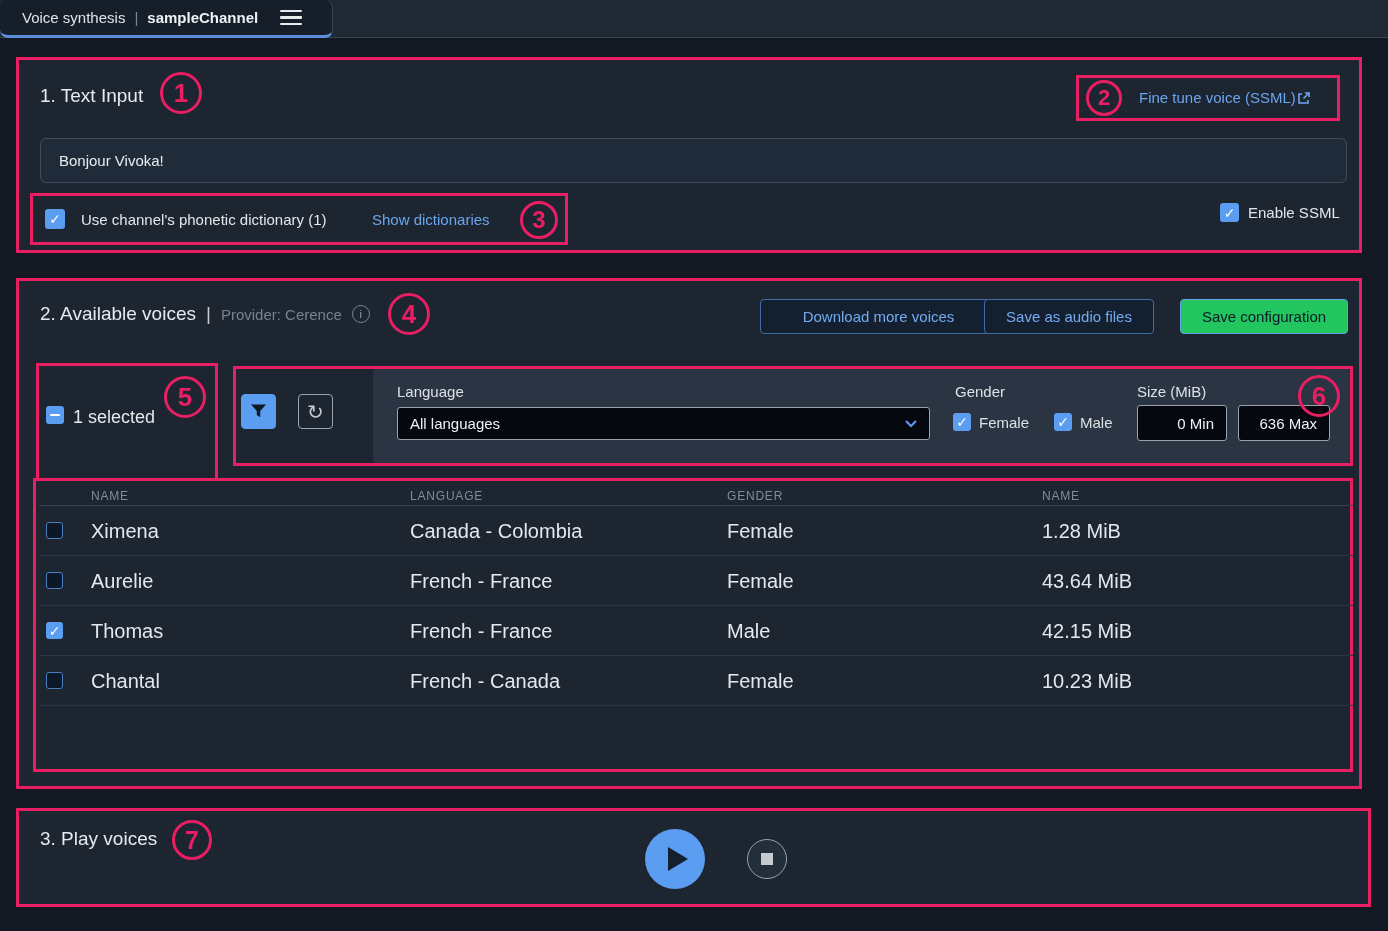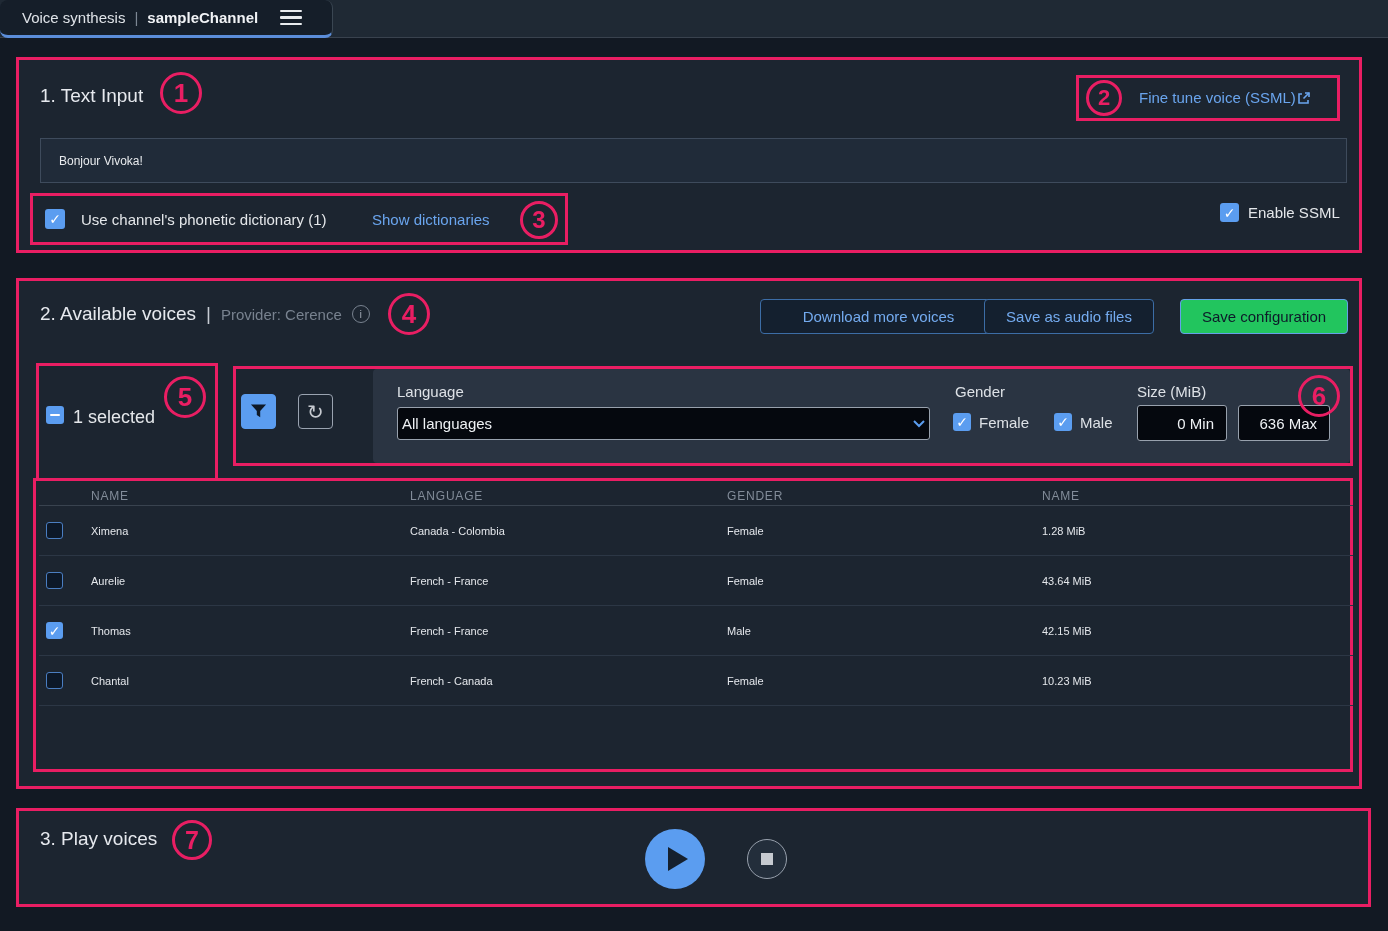--- a/index.html
+++ b/index.html
@@ -33,40 +33,40 @@
 
   .sec-title{position:absolute;font-size:19px;color:var(--text);}
 
   
   .cb{display:inline-flex;align-items:center;justify-content:center;border-radius:3px;}
   .cb-checked{background:var(--blue);color:#fff;font-size:14px;font-weight:700;line-height:1;}
   .cb-unchecked{background:#0c1828;border:1.5px solid #4a7ec2;}
   .cb-indet{background:var(--blue);}
   .cb-indet i{display:block;width:10px;height:2.5px;background:#fff;border-radius:1px;}
 
-  .text-input{position:absolute;background:#202b39;border:1px solid #3e4b5c;border-radius:0;color:#e8ebee;font-size:12px;padding:0 18px;font-family:"Liberation Sans","DejaVu Sans",sans-serif;outline:none;}
+  .text-input{position:absolute;background:#202b39;border:1px solid #3e4b5c;border-radius:6px;color:#e8ebee;font-size:15px;padding:0 18px;font-family:"Liberation Sans","DejaVu Sans",sans-serif;outline:none;}
 
   .link{color:var(--link);font-size:15px;cursor:pointer;text-decoration:none;}
 
   .btn{position:absolute;display:flex;align-items:center;justify-content:center;font-size:15px;border-radius:4px;cursor:pointer;font-family:inherit;}
   .btn-outline{background:#14202f;border:1px solid #3c6da6;color:#74abf0;}
   .btn-filled{background:#22c55e;border:1px solid #64a1e8;color:#0d1a29;}
 
   .icon-btn{position:absolute;width:35px;height:35px;border-radius:4px;display:flex;align-items:center;justify-content:center;cursor:pointer;}
   .icon-btn.filter{background:var(--blue);border:1px solid var(--blue);}
   .icon-btn.refresh{background:transparent;border:1px solid #9aa3b0;color:#c6cad0;font-size:20px;font-family:"DejaVu Sans",sans-serif;}
 
   .filter-panel{position:absolute;background:#2a3442;border-radius:4px;}
   .flabel{position:absolute;font-size:15px;color:#dde1e6;}
   .dark-field{position:absolute;background:#05080e;border:1px solid #98a1ad;border-radius:3px;color:#eef1f4;font-size:15px;display:flex;align-items:center;}
 
   
   .thead{position:absolute;font-size:12px;letter-spacing:0.8px;color:#828c99;}
   .trow{position:absolute;left:0;width:1314px;height:50px;border-bottom:1px solid #2c3745;cursor:pointer;}
-  .trow .cell{position:absolute;top:0;height:50px;display:flex;align-items:center;font-size:11px;color:#e4e7eb;}
+  .trow .cell{position:absolute;top:0;height:50px;display:flex;align-items:center;font-size:20px;color:#e4e7eb;}
   .header-underline{position:absolute;left:0;width:1314px;border-bottom:1px solid #39434f;}
 
   .info-icon{display:inline-flex;width:18px;height:18px;border:1.5px solid #78828f;border-radius:50%;color:#9aa3ad;font-size:11px;align-items:center;justify-content:center;font-style:normal;cursor:pointer;}
 
   
   .play-btn{position:absolute;width:60px;height:60px;border-radius:50%;background:var(--blue);display:flex;align-items:center;justify-content:center;cursor:pointer;}
   .play-tri{width:0;height:0;border-left:20px solid #15202e;border-top:12px solid transparent;border-bottom:12px solid transparent;margin-left:6px;}
   .stop-btn{position:absolute;width:40px;height:40px;border-radius:50%;background:#232e3b;border:1px solid #98a1ad;display:flex;align-items:center;justify-content:center;cursor:pointer;}
   .stop-sq{width:12px;height:12px;background:#c6cad0;}
 </style>
@@ -146,21 +146,21 @@
       <svg width="17" height="17" viewBox="0 0 18 17">
         <path d="M1 1h16l-6.2 7v6.5l-3.6-2.2V8z" fill="#0e1927"></path>
       </svg>
     </div>
     <div class="icon-btn refresh" style="left:62px;top:25px;">
       <span>↻</span>
     </div>
 
     <div class="filter-panel" style="left:137px;top:0;width:977px;height:94px;">
       <span class="flabel" style="left:24px;top:14px;">Language</span>
-      <div class="dark-field" style="left:24px;top:38px;width:533px;height:33px;padding:0 4px;cursor:pointer;">
+      <div class="dark-field" style="left:24px;top:38px;width:533px;height:33px;padding:0 12px;cursor:pointer;">
         <span>All languages</span>
         <svg style="margin-left:auto;" width="12" height="8" viewBox="0 0 12 8">
           <path d="M1 1l5 5 5-5" fill="none" stroke="#5b9df0" stroke-width="2"></path>
         </svg>
       </div>
 
       <span class="flabel" style="left:582px;top:14px;">Gender</span>
       <span class="cb cb-checked" style="position:absolute;left:580px;top:44px;width:18px;height:18px;">✓</span>
       <span class="flabel" style="left:606px;top:45px;">Female</span>
       <span class="cb cb-checked" style="position:absolute;left:681px;top:44px;width:18px;height:18px;">✓</span>

